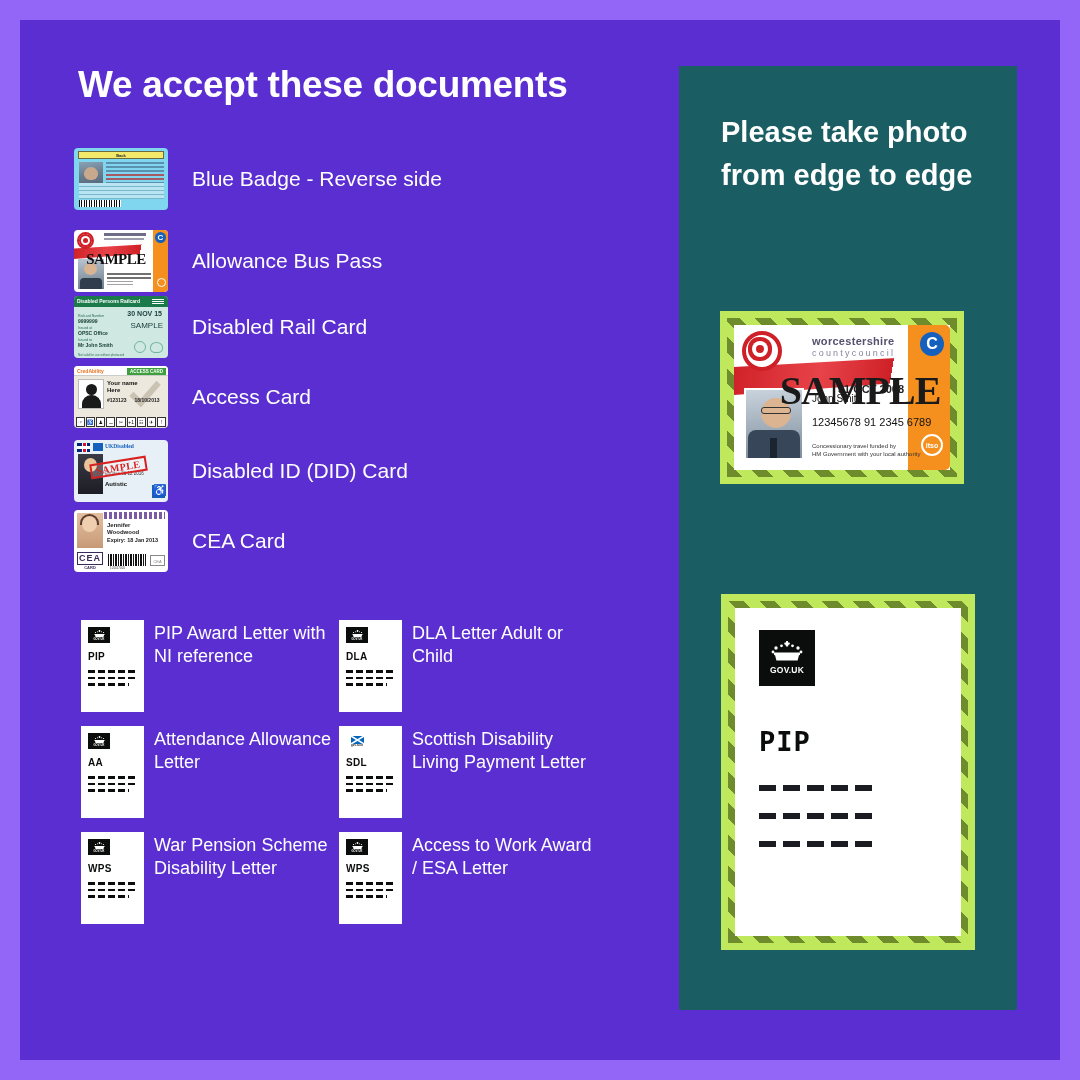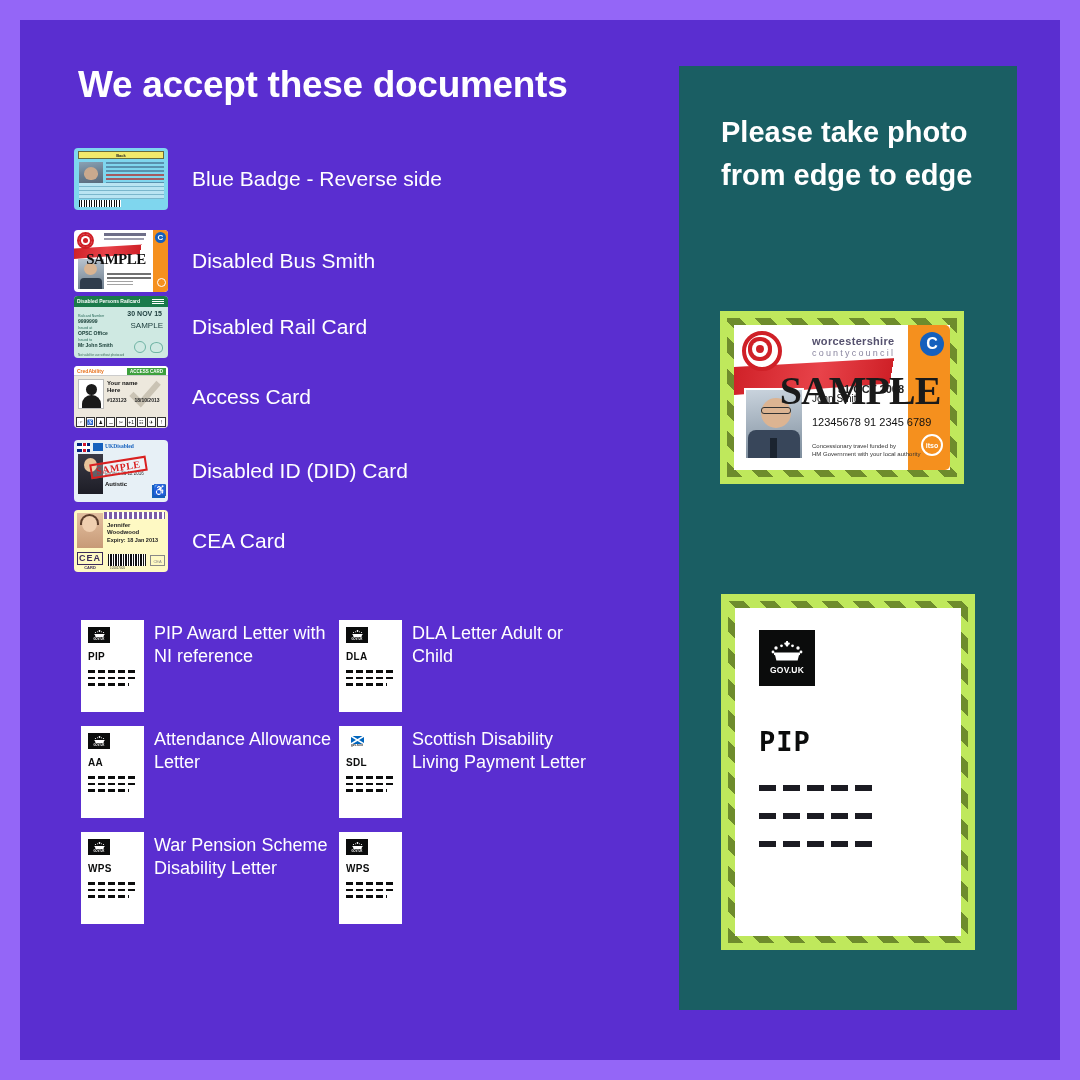--- a/index.html
+++ b/index.html
@@ -138,21 +138,21 @@
      border-radius:50%; background:#e8c49a; }
   .did .stamp{ position:absolute; left:16px; top:20px; transform:rotate(-9deg);
      border:2px solid #D92121; color:#D92121; font-size:10px; font-weight:bold; padding:0 4px;
      font-family:"Liberation Serif", serif; letter-spacing:0.5px; background:rgba(255,255,255,.25); }
   .did .det{ position:absolute; left:31px; top:31px; font-size:4.5px; color:#333; }
   .did .aut{ position:absolute; left:31px; top:41px; font-size:6px; font-weight:bold; color:#111; }
   .did .wc{ position:absolute; right:3px; bottom:4px; width:13px; height:13px; background:#1560BD; }
   .did .wc:after{ content:"♿"; position:absolute; left:1px; top:-1px; color:#fff; font-size:11px; }
 
   
-  .cea{ background:#fef9c3; }
+  .cea{ background:#ffffff; }
   .cea .strip{ position:absolute; left:30px; top:2px; right:3px; height:7px;
      background:repeating-linear-gradient(90deg,#7C5BA6 0 3px,#fff 3px 5px); }
   .cea .photo{ position:absolute; left:3px; top:3px; width:26px; height:35px;
      background:linear-gradient(180deg,#e3bfa0,#c79a77); }
   .cea .photo:after{ content:""; position:absolute; left:5px; top:3px; width:15px; height:16px;
      border-radius:50%; background:#f0cfb0; }
   .cea .photo:before{ content:""; position:absolute; left:3px; top:1px; width:19px; height:11px;
      border-radius:10px 10px 0 0; background:#5a3c2a; }
   .cea .nm{ position:absolute; left:33px; top:12px; font-size:6px; font-weight:bold; color:#222; line-height:7px; }
   .cea .exp{ position:absolute; left:33px; top:27px; font-size:5.5px; font-weight:bold; color:#222; }
@@ -313,21 +313,21 @@
       <div class="obadge"></div>
       <div class="face"></div>
       <div class="det">
           <span></span>
           <span></span>
           <span class="s"></span>
           <span class="s"></span>
         </div>
       <div class="sample">SAMPLE</div>
     </div>
-    <div class="card-label">Disabled Bus Smith</div>
+    <div class="card-label">Allowance Bus Pass</div>
   </div>
 
   <div class="card-row" style="top:296px">
     <div class="thumb rc">
       <div class="hdr">
           <i>Disabled Persons Railcard</i>
         </div>
       <div class="arrow"></div>
       <div class="date">30 NOV 15</div>
       <div class="samp">SAMPLE</div>
@@ -562,20 +562,21 @@
               </svg>
             <span class="glabel">GOV.UK</span>
           </div>
           <div class="code">WPS</div>
           <div class="dashes">
               <span></span>
               <span></span>
               <span></span>
             </div>
         </div>
+        <div class="ltext">Access to Work Award / ESA Letter</div>
       </div>
     </div>
 
   </div>
 
   <div class="teal">
     <div class="teal-title">Please take photo from edge to edge</div>
   </div>
 
   <div class="hazard hz-bus">

